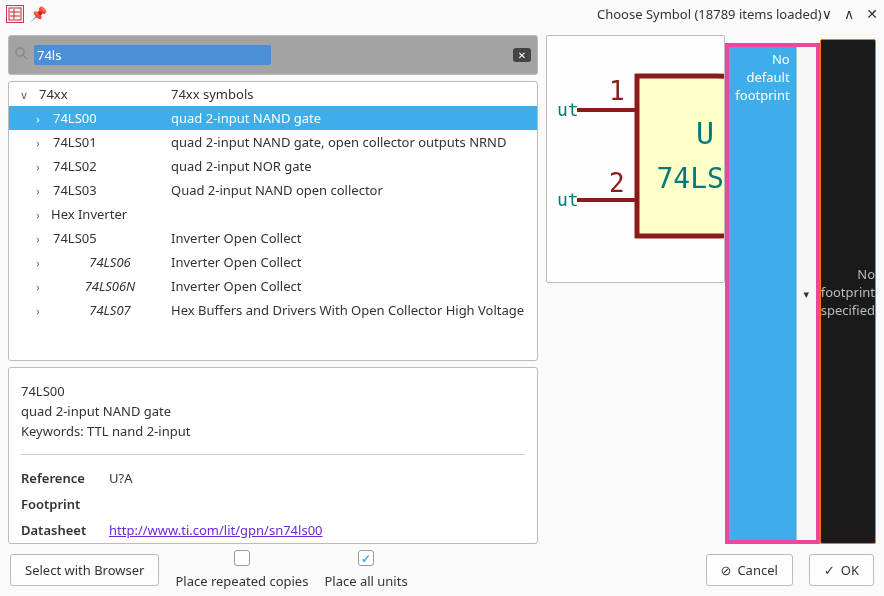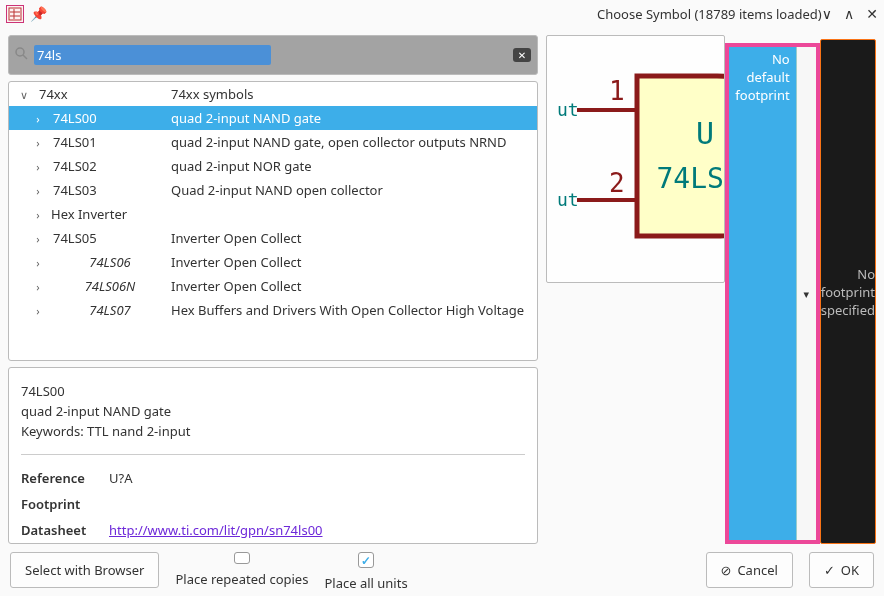--- a/index.html
+++ b/index.html
@@ -37,21 +37,21 @@
   .details hr { border: none; border-top: 1px solid #ccc; margin: 14px 0; }
   .kv { display: flex; gap: 12px; margin-top: 8px; font-size: 13px; }
   .kv .k { font-weight: 600; width: 76px; }
   .kv .v a { color: #6d28d9; }
   .right { width: 330px; display: flex; flex-direction: row; text-align: right; }
   .preview { height: 248px; border: 1px solid #bbb; border-radius: 2px; background: #fefefe; position: relative; overflow: hidden; }
   .footprint-combo { margin-top: 8px; display: flex; border: 4px solid #ec4899; }
   .footprint-combo .val { flex: 1; background: #3daee9; color: #fff; padding: 3px 6px; font-size: 13px; }
   .footprint-combo .ddbtn { width: 20px; display: flex; align-items: center; justify-content: center; border-left: 1px solid #9cc; background: #f7f7f7; font-size: 11px; }
   .fp-area { flex: 1; margin-top: 4px; border: 1px solid #f97316; border-radius: 2px; background: #1a1a1a; display: flex; align-items: center; justify-content: center; color: #bbb; font-size: 13px; }
-  .bottombar { height: 44px; display: flex; padding: 0 10px 8px 10px; gap: 16px; }
+  .bottombar { height: 44px; display: flex; align-items: center; padding: 0 10px 8px 10px; gap: 16px; }
   .btn { border: 1px solid #bbb; border-radius: 3px; background: #fdfdfd; padding: 6px 14px; font-size: 13px; display: flex; align-items: center; gap: 6px; }
   .spacer { flex: 1; }
   .chk { display: flex; align-items: center; gap: 6px; font-size: 13px; flex-direction: column; }
   .chkbox { width: 16px; height: 16px; border: 1px solid #999; border-radius: 3px; background: #fff; display: flex; align-items: center; justify-content: center; color: #3daee9; font-size: 12px; font-weight: bold; }
 </style>
 </head>
 <body>
 
 <div class="titlebar">
   <div class="app-icon">

